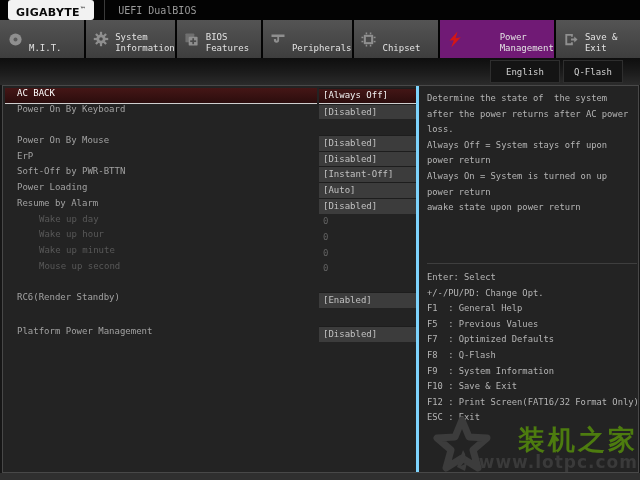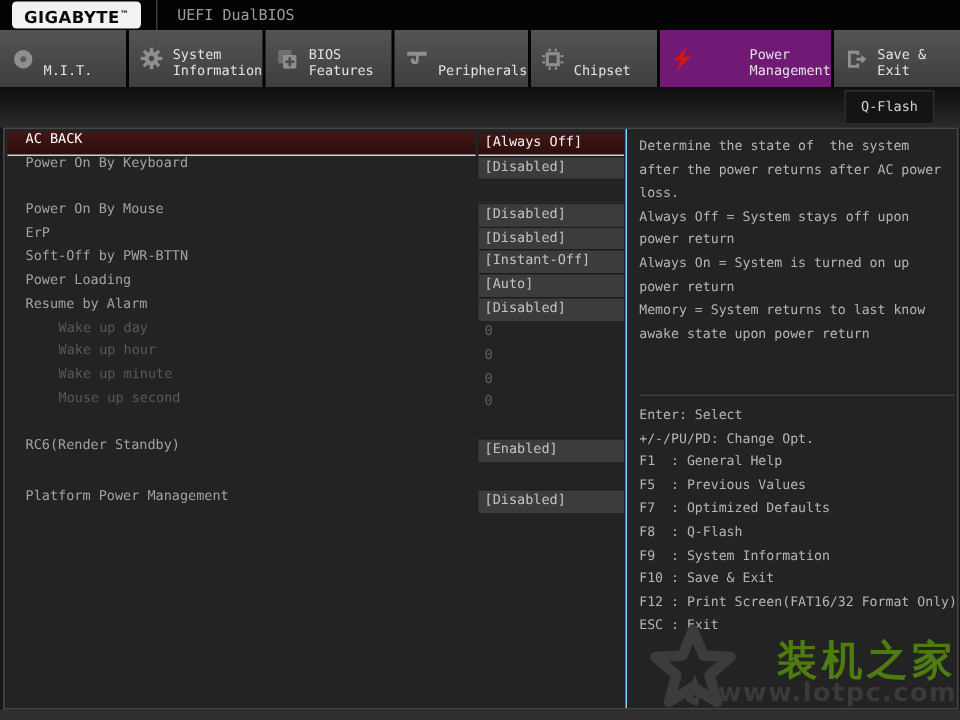--- a/index.html
+++ b/index.html
@@ -41,21 +41,21 @@
   .indent .lbl{padding-left:34px;}
   .val-area span{font-size:9px;color:#c2c2c2;padding-left:4px;white-space:pre;}
   .boxed .val-area{background:#3c3c3c;box-shadow:0 1px 0 #1d1d1d inset;}
   .disabled .lbl{color:#585858;}
   .disabled .val-area span{color:#616161;}
   .selected .lbl-area,.selected .val-area{background:linear-gradient(180deg,#451616 0%,#2b0d0d 100%);
     border-bottom:1px solid #cfcfcf;}
   .selected .lbl{color:#ffffff;}
   .selected .val-area span{color:#f2f2f2;}
 
-  .right-panel{flex:1;border-left:1px solid #7dd3fc;padding:5px 0 0 8px;position:relative;}
+  .right-panel{flex:1;border-left:3px solid #7dd3fc;padding:5px 0 0 8px;position:relative;}
   .help-section{height:172px;border-bottom:1px solid #3e3e3e;margin-right:2px;}
   .help-line{font-size:8.8px;line-height:15.6px;color:#b5b5b5;white-space:pre;}
   .shortcut-section{padding-top:6px;}
   .shortcut-line{font-size:8.8px;line-height:15.6px;color:#b5b5b5;white-space:pre;}
 
   
   .watermark{position:absolute;right:0;bottom:0;width:215px;height:84px;z-index:5;pointer-events:none;}
   .wm-star{position:absolute;left:8px;bottom:2px;}
   .wm-cn{position:absolute;right:2px;top:26px;color:#4d7c0f;font-size:27px;font-weight:bold;
     letter-spacing:3px;font-family:"DejaVu Sans",sans-serif;}
@@ -158,20 +158,21 @@
           <svg width="15" height="15" viewBox="0 0 16 16">
             <path d="M2.5 2 h8 v3 h-2 v-1 h-4 v8 h4 v-1 h2 v3 h-8 Z" fill="#8f8f8f"></path>
             <path d="M8.5 8 m0 -1 h3.5 v-2.2 l3.5 3.2 l-3.5 3.2 v-2.2 h-3.5 Z" fill="#8f8f8f"></path>
           </svg>
         </span>
         <span class="tab-label">Save &amp; Exit</span>
       </div>
     </div>
 
   <div class="subbar">
+    <div class="subbtn en">English</div>
     <div class="subbtn qf">Q-Flash</div>
   </div>
 
   <div class="main">
     <div class="left-panel">
         <div class="setting-row selected boxed">
           <div class="lbl-area">
             <span class="lbl">AC BACK</span>
           </div>
           <div class="val-area">
@@ -284,21 +285,20 @@
       </div>
     <div class="right-panel">
       <div class="help-section">
           <div class="help-line">Determine the state of  the system</div>
           <div class="help-line">after the power returns after AC power</div>
           <div class="help-line">loss.</div>
           <div class="help-line">Always Off = System stays off upon</div>
           <div class="help-line">power return</div>
           <div class="help-line">Always On = System is turned on up</div>
           <div class="help-line">power return</div>
-          <div class="help-line">Memory = System returns to last know</div>
           <div class="help-line">awake state upon power return</div>
         </div>
       <div class="shortcut-section">
           <div class="shortcut-line">Enter: Select</div>
           <div class="shortcut-line">+/-/PU/PD: Change Opt.</div>
           <div class="shortcut-line">F1  : General Help</div>
           <div class="shortcut-line">F5  : Previous Values</div>
           <div class="shortcut-line">F7  : Optimized Defaults</div>
           <div class="shortcut-line">F8  : Q-Flash</div>
           <div class="shortcut-line">F9  : System Information</div>

